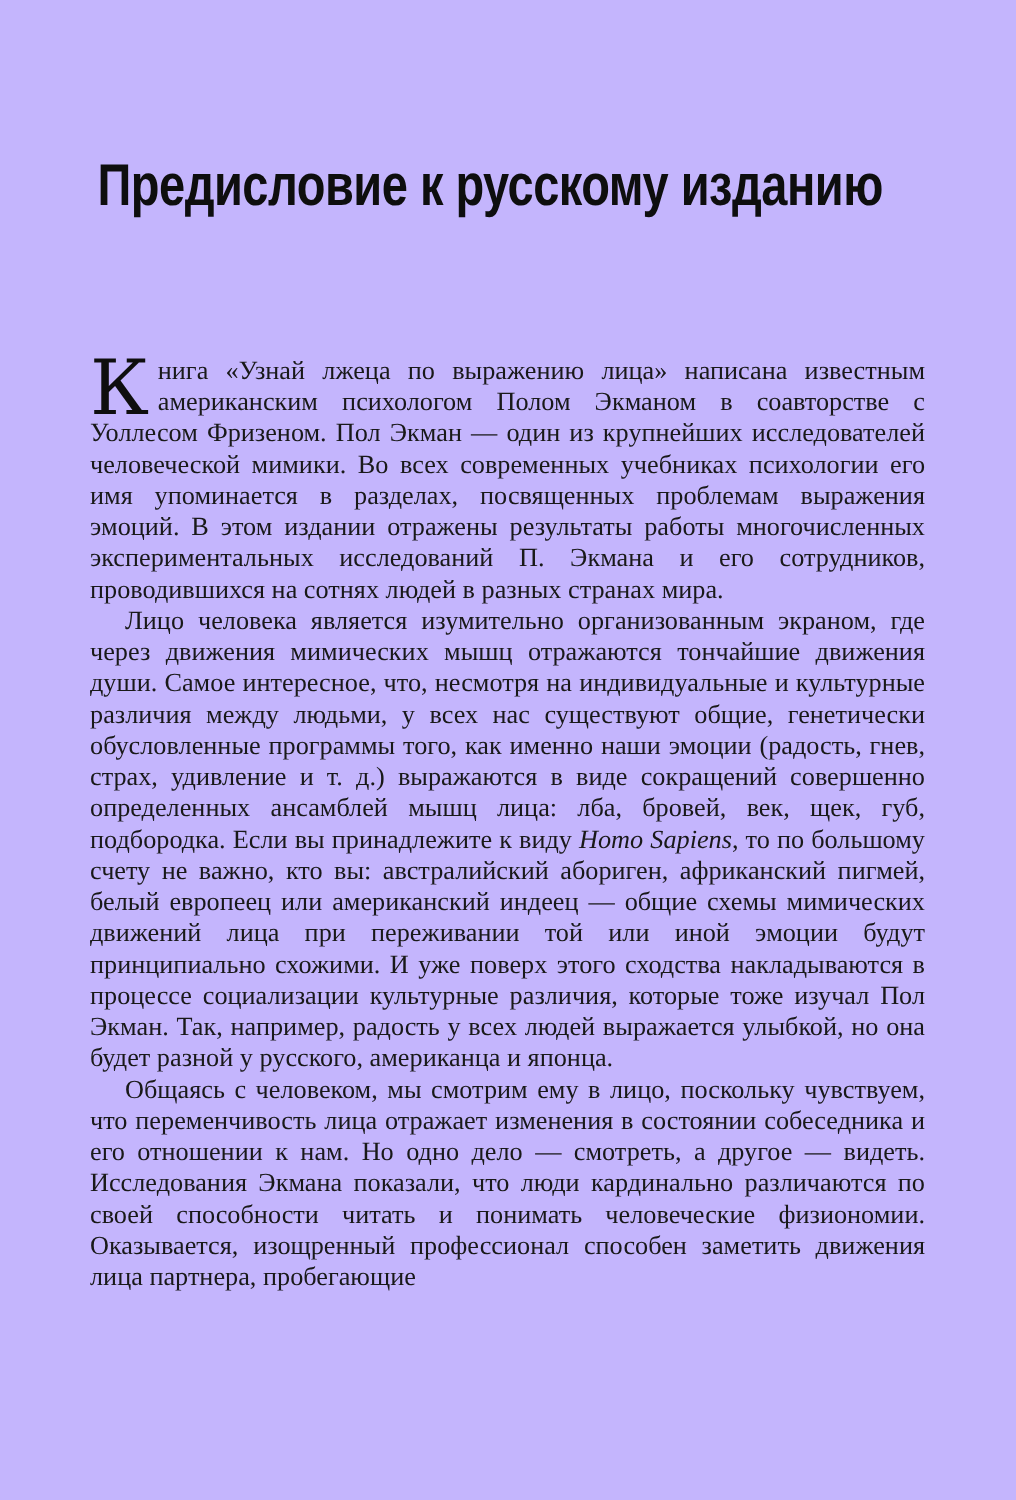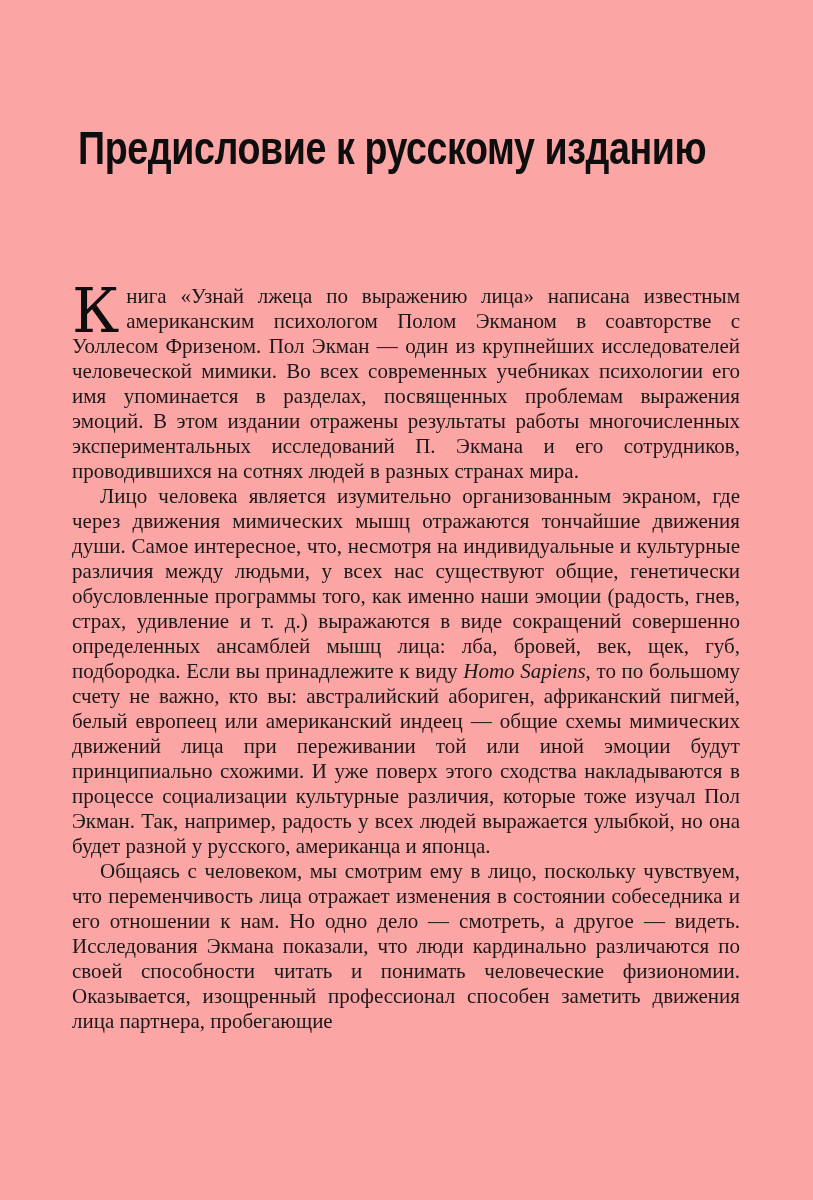--- a/index.html
+++ b/index.html
@@ -5,21 +5,21 @@
 <style>
   html, body {
     margin: 0;
     padding: 0;
     background: #ffffff;
   }
   .page {
     position: relative;
     width: 813px;
     height: 1200px;
-    background: #fca5a5;
+    background: #c4b5fd;
     overflow: hidden;
   }
   .title {
     margin: 0;
     padding: 0;
     position: absolute;
     left: 78px;
     top: 122px;
     font-family: "Liberation Sans", sans-serif;
     font-weight: 700;

